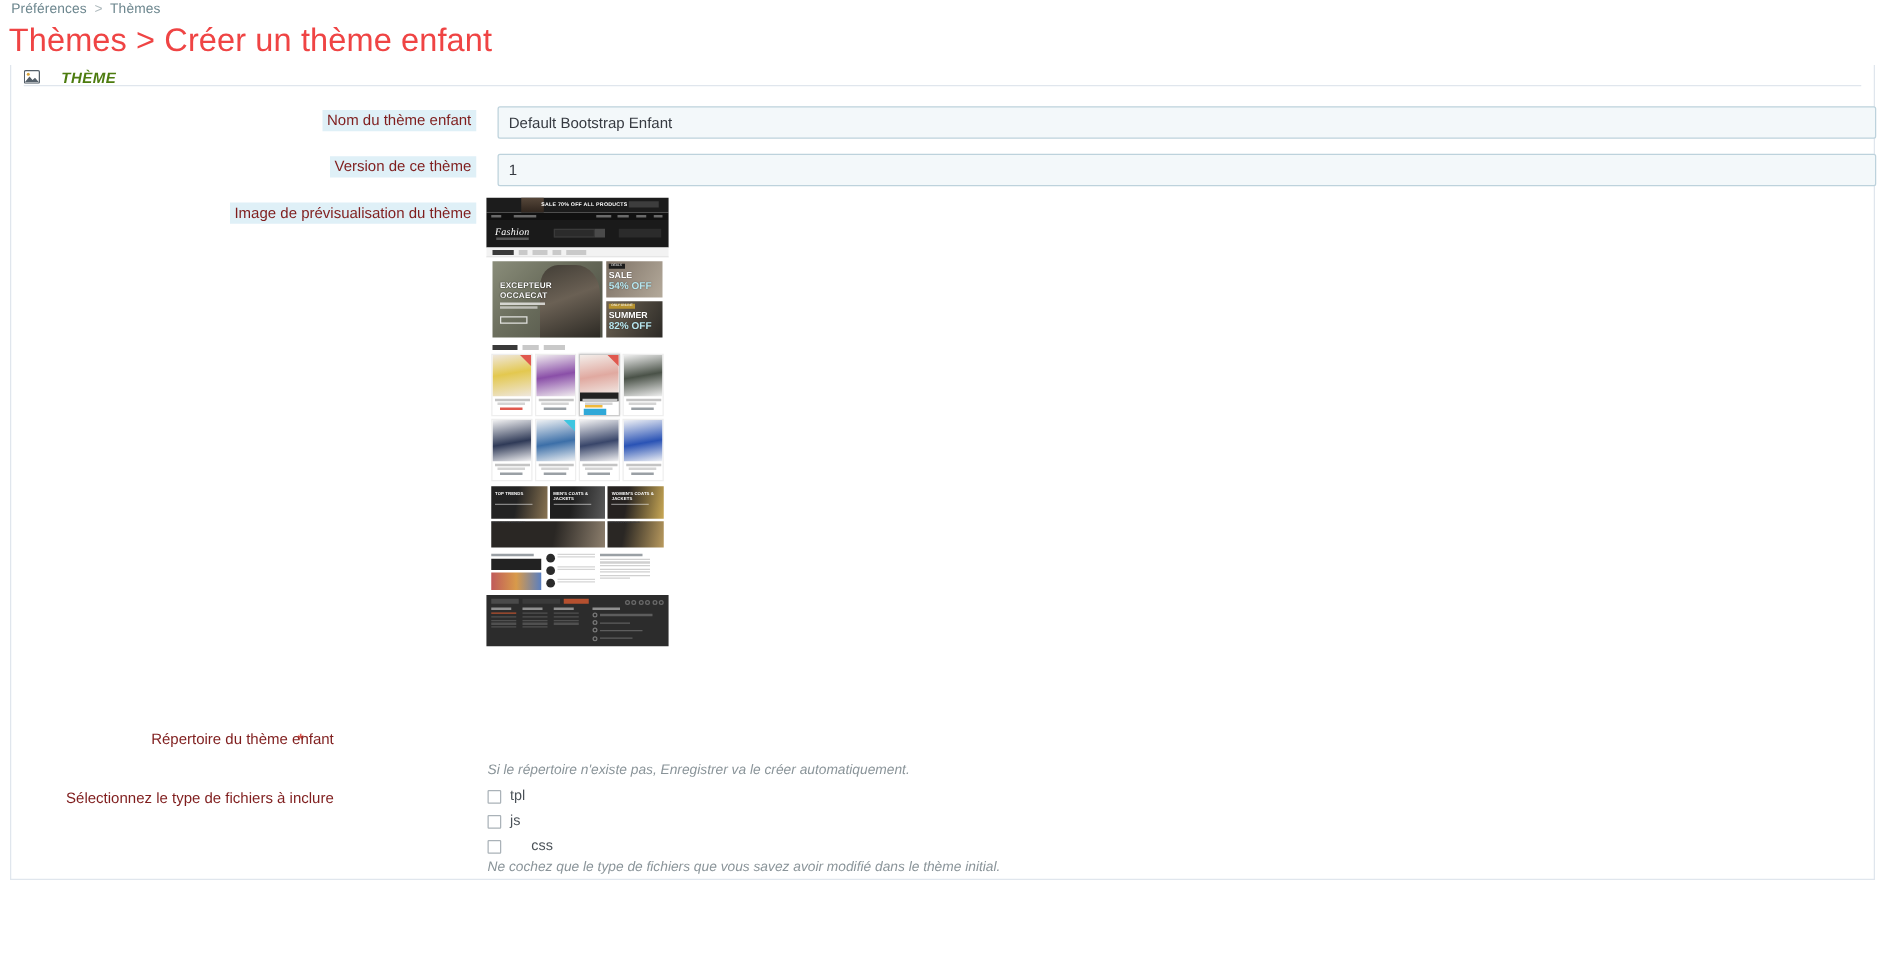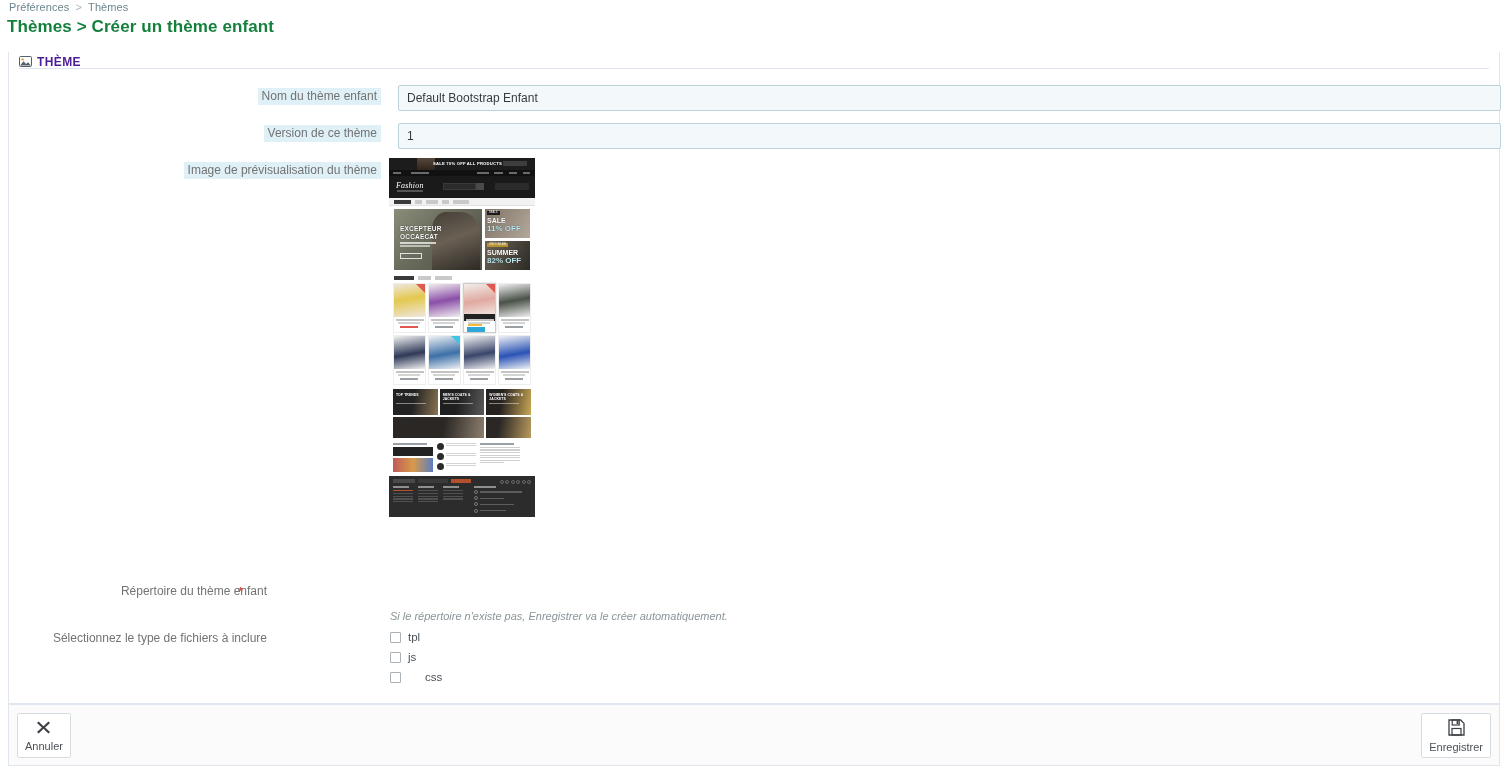--- a/index.html
+++ b/index.html
@@ -19,55 +19,55 @@
   .breadcrumb {
     position: absolute; left: 9px; top: 1px;
     font-size: 11px; color: #6c868e; letter-spacing: .1px;
     white-space: nowrap;
   }
   .breadcrumb .sep { color: #adb8bc; margin: 0 3px; }
 
   
   .page-title {
     position: absolute; left: 7px; top: 17px;
-    font-size: 17px; font-weight: 700; color: #15803d;
+    font-size: 26px; font-weight: 400; color: #ef4444;
     letter-spacing: .1px; white-space: nowrap;
   }
 
   
   .panel {
     position: absolute; left: 8px; top: 52px;
     width: 1492px; height: 652px;
     background: #fff;
     border: 1px solid #e0e6ed;
     border-top: none;
   }
   .panel-heading {
     position: absolute; left: 10px; top: -1px;
     height: 17px; overflow: hidden;
-    font-size: 12px; font-weight: 700; color: #4c1d95;
+    font-size: 12px; font-weight: 700; color: #4d7c0f;
     text-transform: uppercase; letter-spacing: .4px;
-    display: flex; align-items: flex-end; gap: 5px;
+    display: flex; align-items: flex-end; gap: 17px; font-style: italic;
   }
   .panel-heading .ph-icon {
     width: 13px; height: 11px; display:inline-block;
     position: relative; top: -1px;
   }
   .panel-heading .ph-label { line-height: 12px; }
   .panel-divider {
     position: absolute; left: 10px; right: 10px; top: 16px;
     height: 1px; background: #e0e6ed;
   }
 
   
   .form-row { position: absolute; left: 0; width: 100%; }
 
   .lbl {
     position: absolute; text-align: left;
-    font-size: 12px; color: #737373; line-height: 15px;
+    font-size: 12px; color: #7f1d1d; line-height: 15px;
     white-space: nowrap;
   }
   .lbl.hl {
     background: #dff0f7;
     padding: 1px 4px;
   }
   .req-star {
     position: absolute; color: #e0584e; font-size: 13px;
     line-height: 15px; font-weight: 700;
   }
@@ -412,21 +412,21 @@
         <div class="hm-ppl"></div>
         <div class="hm-t1">EXCEPTEUR</div>
         <div class="hm-t2">OCCAECAT</div>
         <div class="hm-sub"></div>
         <div class="hm-sub2"></div>
         <div class="hm-btn"></div>
       </div>
       <div class="pv-hero-side">
         <span class="pv-badge">DEALS</span>
         <span class="pv-sale-txt">SALE</span>
-        <span class="pv-sale-pct">11% OFF</span>
+        <span class="pv-sale-pct">54% OFF</span>
       </div>
       <div class="pv-hero-side2">
         <span class="pv-badge gold">ONLY ONLINE</span>
         <span class="pv-sale-txt">SUMMER</span>
         <span class="pv-sale-pct">82% OFF</span>
       </div>
     </div>
 
     <div class="pv-tabs">
       <span class="tb active" style="left:5px; width:20px;"></span>
@@ -626,36 +626,16 @@
     <span class="cb-label">tpl</span>
   </div>
   <div class="cb-row" style="left:390px; top:651px;">
     <span class="cb-box"></span>
     <span class="cb-label">js</span>
   </div>
   <div class="cb-row" style="left:390px; top:671px;gap:24px;">
     <span class="cb-box"></span>
     <span class="cb-label">css</span>
   </div>
-
-  <div class="panel-footer">
-    <div class="foot-btn foot-cancel">
-      <span>
-        <svg width="15" height="15" viewBox="0 0 15 15">
-          <path d="M2.6 1.4 L7.5 6.3 L12.4 1.4 L14 3 L9.1 7.5 L14 12 L12.4 13.6 L7.5 8.7 L2.6 13.6 L1 12 L5.9 7.5 L1 3 Z" fill="#3b3f44"></path>
-        </svg>
-      </span>
-      <span class="fb-label">Annuler</span>
-    </div>
-    <div class="foot-btn foot-save">
-      <span>
-        <svg width="17" height="17" viewBox="0 0 17 17">
-          <path d="M1 1 H12.6 L16 4.4 V16 H1 Z" fill="none" stroke="#3b3f44" stroke-width="1.3"></path>
-          <rect x="4.2" y="1" width="7" height="5" fill="none" stroke="#3b3f44" stroke-width="1.2"></rect>
-          <rect x="8.6" y="2" width="1.8" height="3" fill="#3b3f44"></rect>
-          <rect x="4" y="9.5" width="9" height="6.5" fill="none" stroke="#3b3f44" stroke-width="1.2"></rect>
-        </svg>
-      </span>
-      <span class="fb-label">Enregistrer</span>
-    </div>
-  </div>
+  <span class="hint" style="left:390px; top:688px;">Ne cochez que le type de fichiers que vous savez avoir modifié dans le thème initial.</span>
+
 
 </div>
 
 </body></html>

